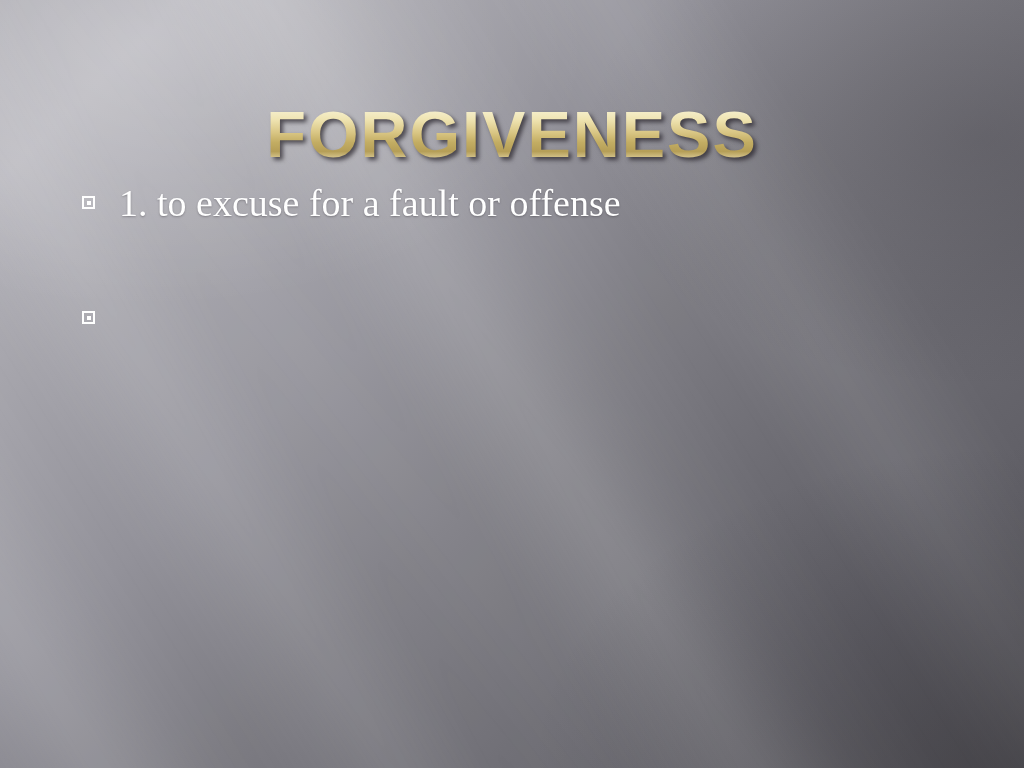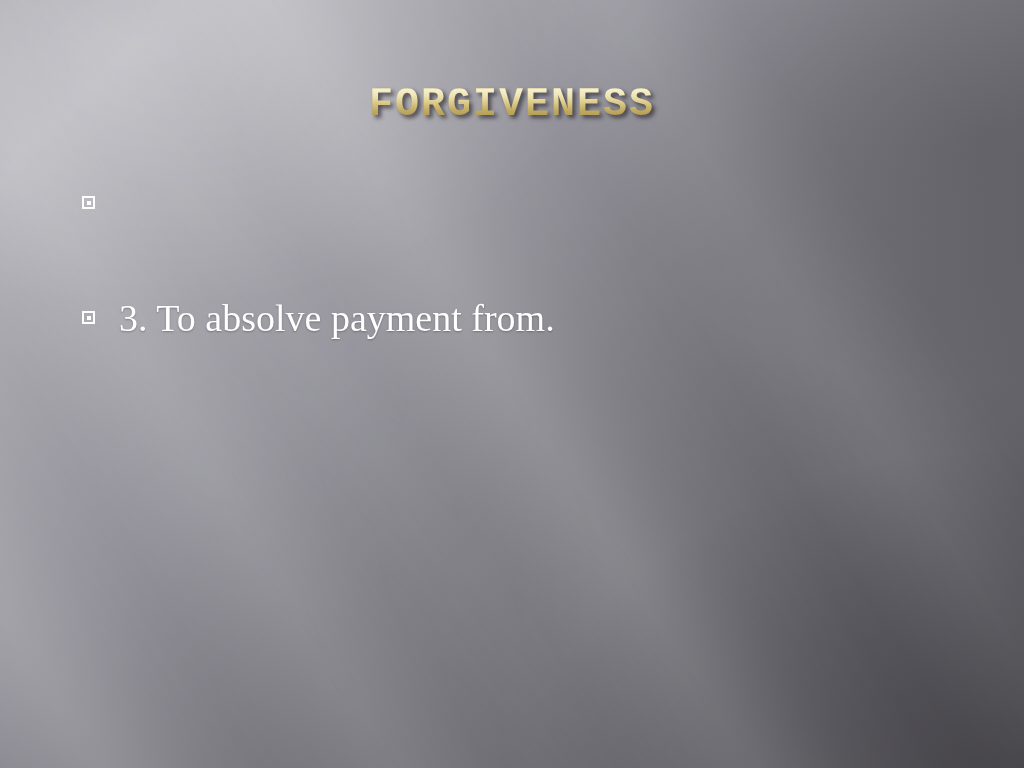--- a/index.html
+++ b/index.html
@@ -70,23 +70,23 @@
     inset: 0;
   }
 
   
   .title {
     position: absolute;
     top: 58px;
     left: 0;
     width: 1024px;
     text-align: center;
-    font-family: Liberation Mono, monospace;
+    font-family: Liberation Sans, sans-serif;
     font-weight: bold;
-    font-size: 40px;
+    font-size: 65px;
     letter-spacing: 2px;
     line-height: 1;
     
     background-image: linear-gradient(
       180deg,
       #8d7a42 0%,
       #f6f0cf 11%,
       #efe4b2 27%,
       #d9c684 47%,
       #c3ad63 62%,
@@ -154,25 +154,25 @@
   <div class="content">
 
     <h1 class="title">FORGIVENESS</h1>
 
     <div class="bullets">
 
       <div class="bullet-row">
         <span class="bullet-marker">
             <i></i>
           </span>
+        <span class="bullet-text">1. to excuse for a fault or offense</span>
       </div>
 
 
       <div class="bullet-row">
         <span class="bullet-marker">
             <i></i>
           </span>
-        <span class="bullet-text">3. To absolve payment from.</span>
       </div>
 
     </div>
   </div>
 </div>
 
 </body></html>

